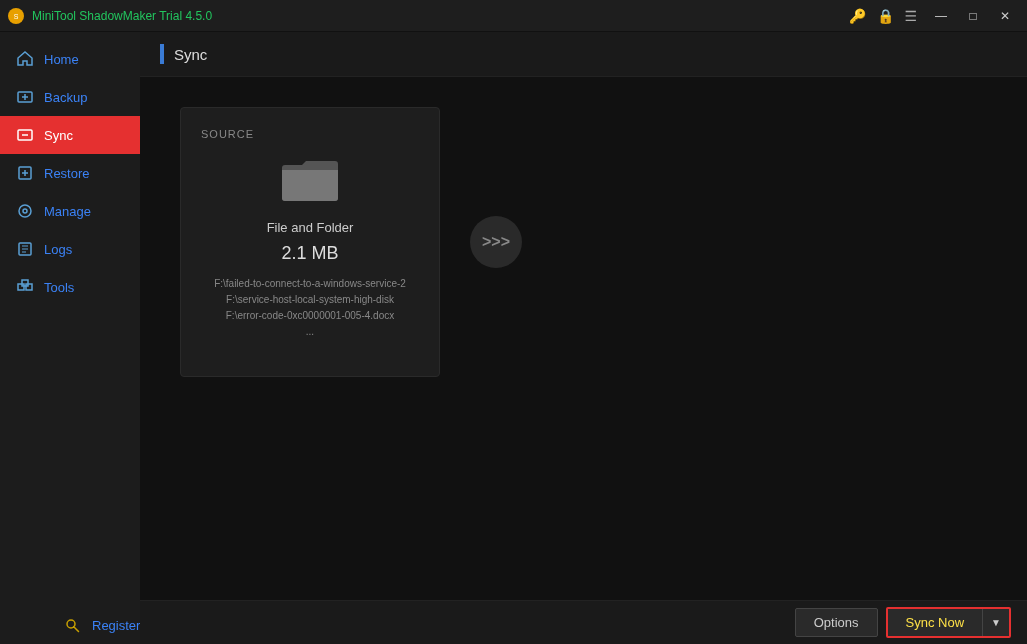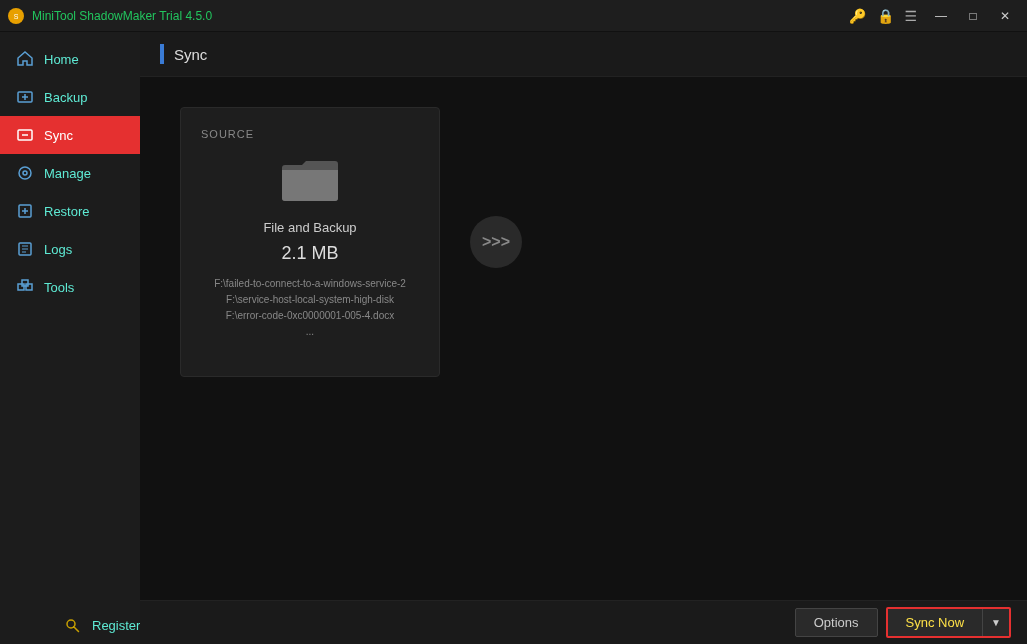--- a/index.html
+++ b/index.html
@@ -85,21 +85,21 @@
       padding-top: 8px;
       flex-shrink: 0;
     }
     .sidebar-item {
       display: flex;
       align-items: center;
       gap: 10px;
       padding: 10px 16px;
       cursor: pointer;
       font-size: 13px;
-      color: #5eead4;
+      color: #3b82f6;
       border-radius: 0;
     }
     .sidebar-item.active {
       background: #e53030;
       color: #fff;
     }
     .sidebar-item .icon {
       width: 18px;
       height: 18px;
       display: flex; align-items: center; justify-content: center;
@@ -326,34 +326,34 @@
         <svg width="16" height="16" viewBox="0 0 16 16" fill="none">
           <rect x="1" y="3" width="14" height="10" rx="1" stroke="#fff" stroke-width="1.5" fill="none"></rect>
           <path d="M5 8h6" stroke="#fff" stroke-width="1.5"></path>
         </svg>
       </span>
       <span>Sync</span>
     </div>
     <div class="sidebar-item">
       <span class="icon">
         <svg width="16" height="16" viewBox="0 0 16 16" fill="none">
+          <rect x="2" y="2" width="12" height="12" rx="1" stroke="#5a9fd4" stroke-width="1.5" fill="none"></rect>
+          <path d="M5 8h6M8 5v6" stroke="#5a9fd4" stroke-width="1.5"></path>
+        </svg>
+      </span>
+      <span>Restore</span>
+    </div>
+    <div class="sidebar-item">
+      <span class="icon">
+        <svg width="16" height="16" viewBox="0 0 16 16" fill="none">
           <circle cx="8" cy="8" r="6" stroke="#5a9fd4" stroke-width="1.5" fill="none"></circle>
           <circle cx="8" cy="8" r="2" stroke="#5a9fd4" stroke-width="1.5" fill="none"></circle>
         </svg>
       </span>
       <span>Manage</span>
-    </div>
-    <div class="sidebar-item">
-      <span class="icon">
-        <svg width="16" height="16" viewBox="0 0 16 16" fill="none">
-          <rect x="2" y="2" width="12" height="12" rx="1" stroke="#5a9fd4" stroke-width="1.5" fill="none"></rect>
-          <path d="M5 8h6M8 5v6" stroke="#5a9fd4" stroke-width="1.5"></path>
-        </svg>
-      </span>
-      <span>Restore</span>
     </div>
     <div class="sidebar-item">
       <span class="icon">
         <svg width="16" height="16" viewBox="0 0 16 16" fill="none">
           <rect x="2" y="2" width="12" height="12" rx="1" stroke="#5a9fd4" stroke-width="1.5" fill="none"></rect>
           <path d="M5 5h6M5 8h6M5 11h4" stroke="#5a9fd4" stroke-width="1.2"></path>
         </svg>
       </span>
       <span>Logs</span>
     </div>
@@ -391,21 +391,21 @@
       <div class="sync-panels">
 
         <div class="sync-panel">
           <span class="panel-header">SOURCE</span>
           <div class="folder-icon">
             <svg class="folder-svg" viewBox="0 0 60 50" fill="none">
               <path d="M2 12 Q2 9 5 9 L22 9 L26 5 L55 5 Q58 5 58 8 L58 42 Q58 45 55 45 L5 45 Q2 45 2 42 Z" fill="#555"></path>
               <path d="M2 14 L58 14 L58 42 Q58 45 55 45 L5 45 Q2 45 2 42 Z" fill="#777"></path>
             </svg>
           </div>
-          <span class="panel-label">File and Backup</span>
+          <span class="panel-label">File and Folder</span>
           <span class="panel-size">2.1 MB</span>
           <div class="panel-files">
             <span>F:\failed-to-connect-to-a-windows-service-2</span><br>
             <span>F:\service-host-local-system-high-disk</span><br>
             <span>F:\error-code-0xc0000001-005-4.docx</span><br>
             <span>...</span>
           </div>
         </div>
 
         <div class="arrow-btn">

